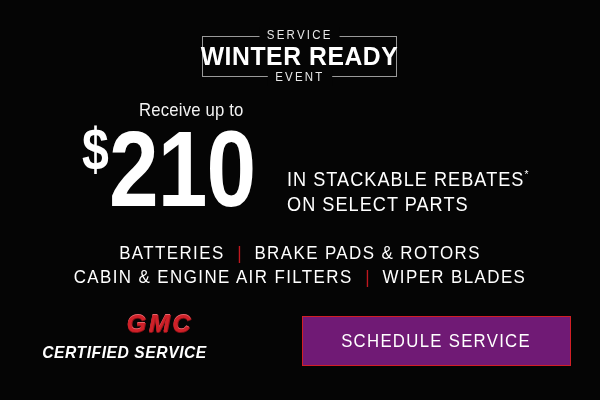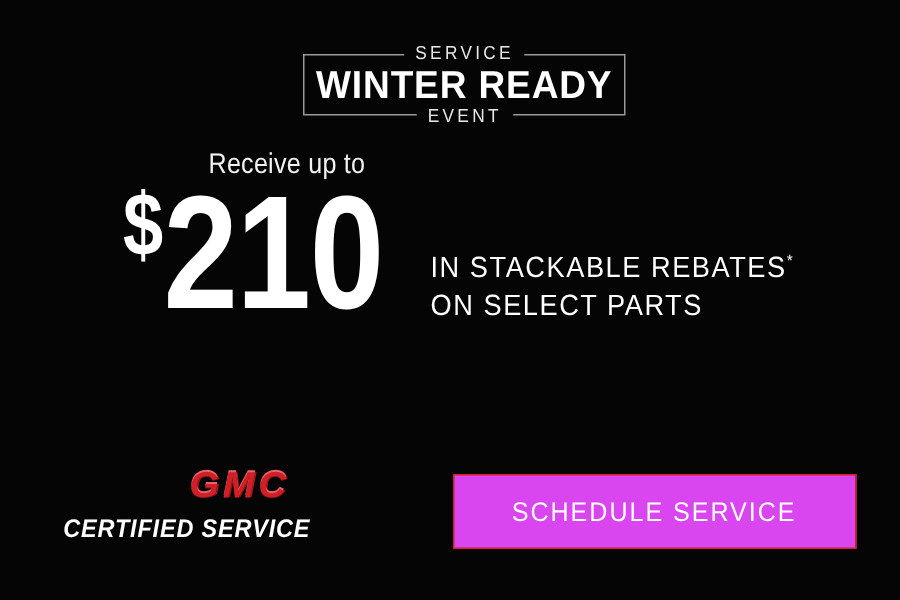--- a/index.html
+++ b/index.html
@@ -17,21 +17,21 @@
     background: #050505;
     overflow: hidden;
     -webkit-font-smoothing: antialiased;
   }
 
   
   .badge {
     position: absolute;
     left: 202px;
     top: 36px;
-    width: 215px;
+    width: 195px;
     height: 41px;
     box-sizing: border-box;
     padding-left: 38px;
   }
   .badge-frame {
     position: absolute;
     inset: 0;
     border: 1px solid #9a9a9a;
     box-sizing: border-box;
   }
@@ -193,21 +193,21 @@
 
   
   .cta-button {
     position: absolute;
     left: 302px;
     top: 316px;
     width: 269px;
     height: 50px;
     box-sizing: border-box;
     border: 1px solid #d21f26;
-    background: #d946ef;
+    background: #701a75;
     display: flex;
     align-items: center;
     justify-content: center;
     cursor: pointer;
   }
   .cta-label {
     color: #ffffff;
     font-size: 18px;
     letter-spacing: 1.4px;
     font-weight: 500;
@@ -236,20 +236,32 @@
   <div class="price-row">
     <span class="dollar-sign">$</span>
     <span class="price-amount">210</span>
   </div>
 
   <div class="rebate-lines">
     <div><span>IN STACKABLE REBATES</span><span class="sup">*</span></div>
     <div>ON SELECT PARTS</div>
   </div>
 
+  <div class="parts-list">
+    <div class="parts-row">
+      <span>BATTERIES</span>
+      <span class="parts-sep">|</span>
+      <span>BRAKE PADS &amp; ROTORS</span>
+    </div>
+    <div class="parts-row">
+      <span>CABIN &amp; ENGINE AIR FILTERS</span>
+      <span class="parts-sep">|</span>
+      <span>WIPER BLADES</span>
+    </div>
+  </div>
 
   <div class="gmc-lockup">
     <div class="gmc-logo">GMC</div>
     <div class="gmc-certified">CERTIFIED SERVICE</div>
   </div>
 
   <div class="cta-button">
     <span class="cta-label">SCHEDULE SERVICE</span>
   </div>
 

